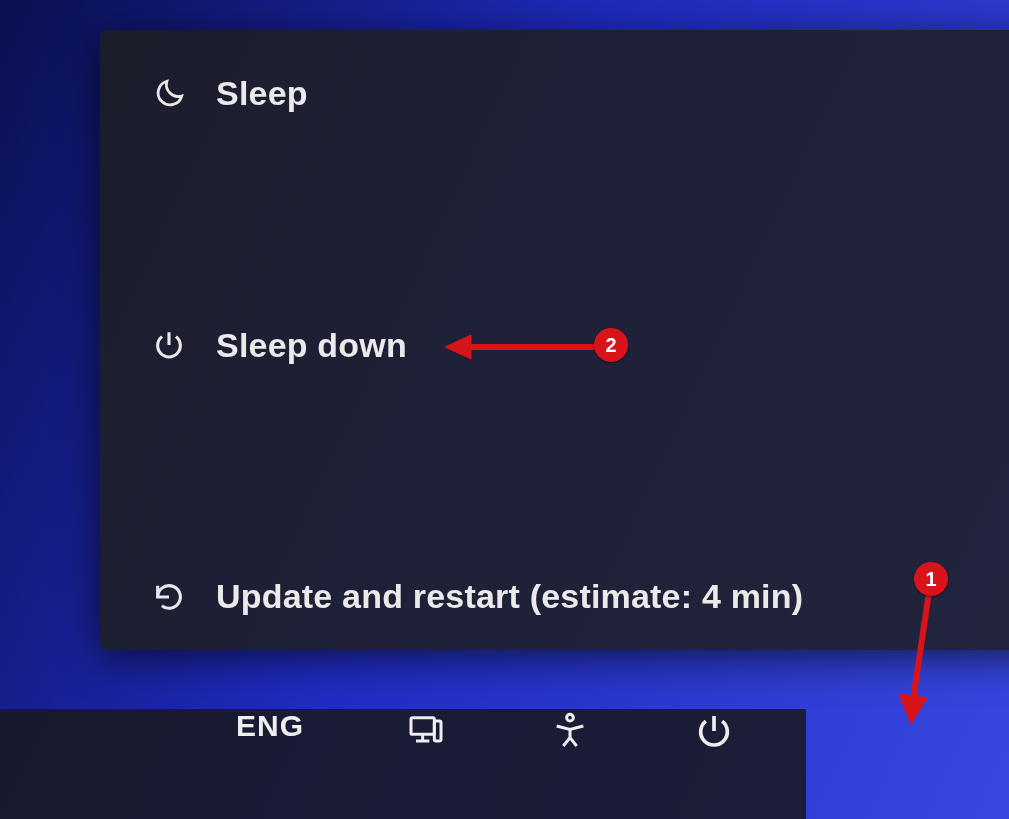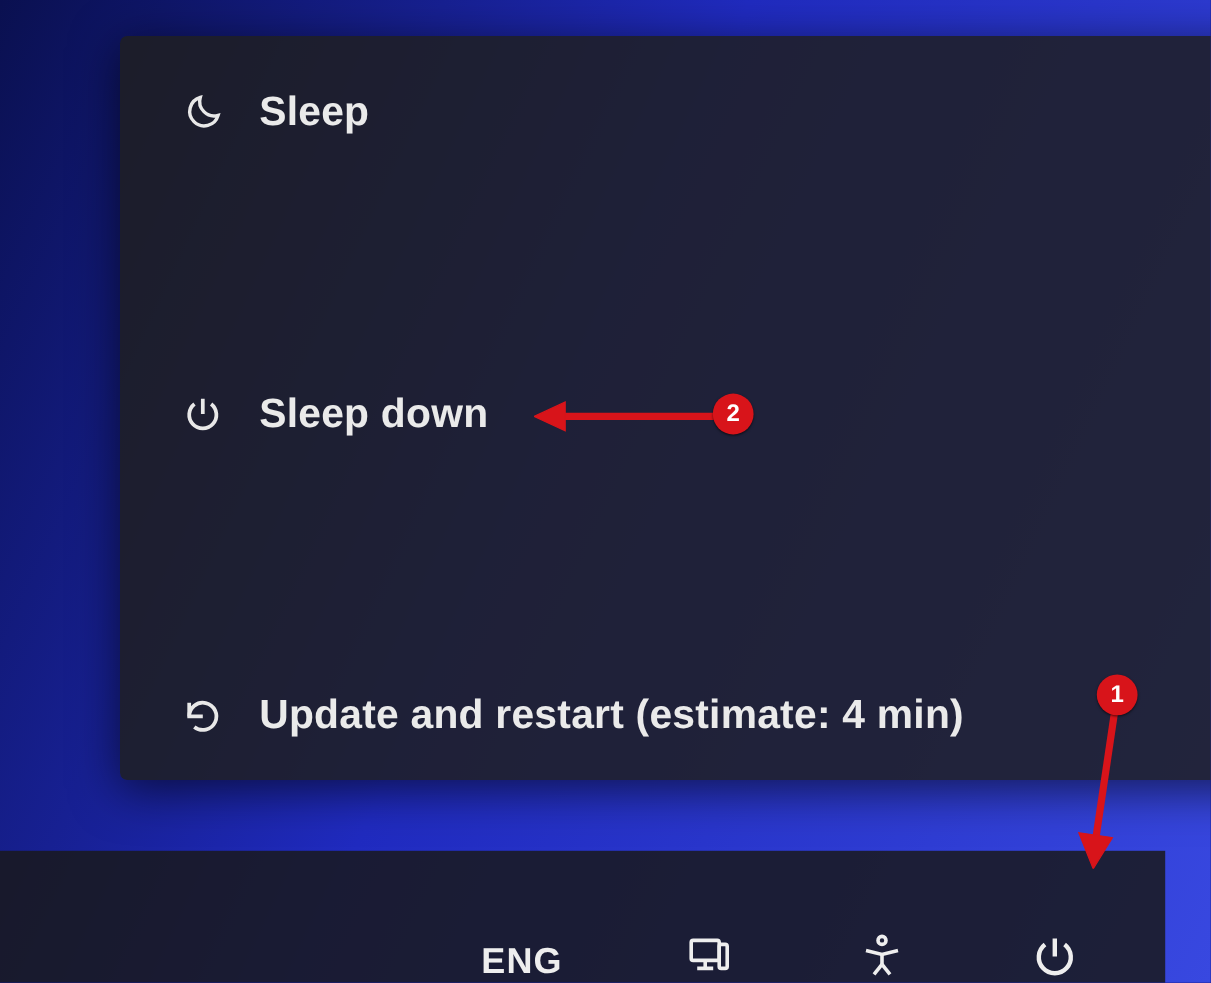--- a/index.html
+++ b/index.html
@@ -59,25 +59,25 @@
     font-weight: 600;
     color: #eaeaea;
     letter-spacing: 0.2px;
     white-space: nowrap;
   }
 
   .taskbar {
     position: absolute;
     left: 0;
     bottom: 0;
-    width: 971px;
+    width: 806px;
     height: 110px;
     background: rgba(25,25,27,0.85);
     display: flex;
-    align-items: flex-end;
+    align-items: flex-start;
     justify-content: flex-end;
     gap: 100px;
     padding-right: 70px;
     box-sizing: border-box;
   }
   .taskbar-lang {
     font-size: 30px;
     font-weight: 600;
     color: #eee;
     cursor: pointer;

